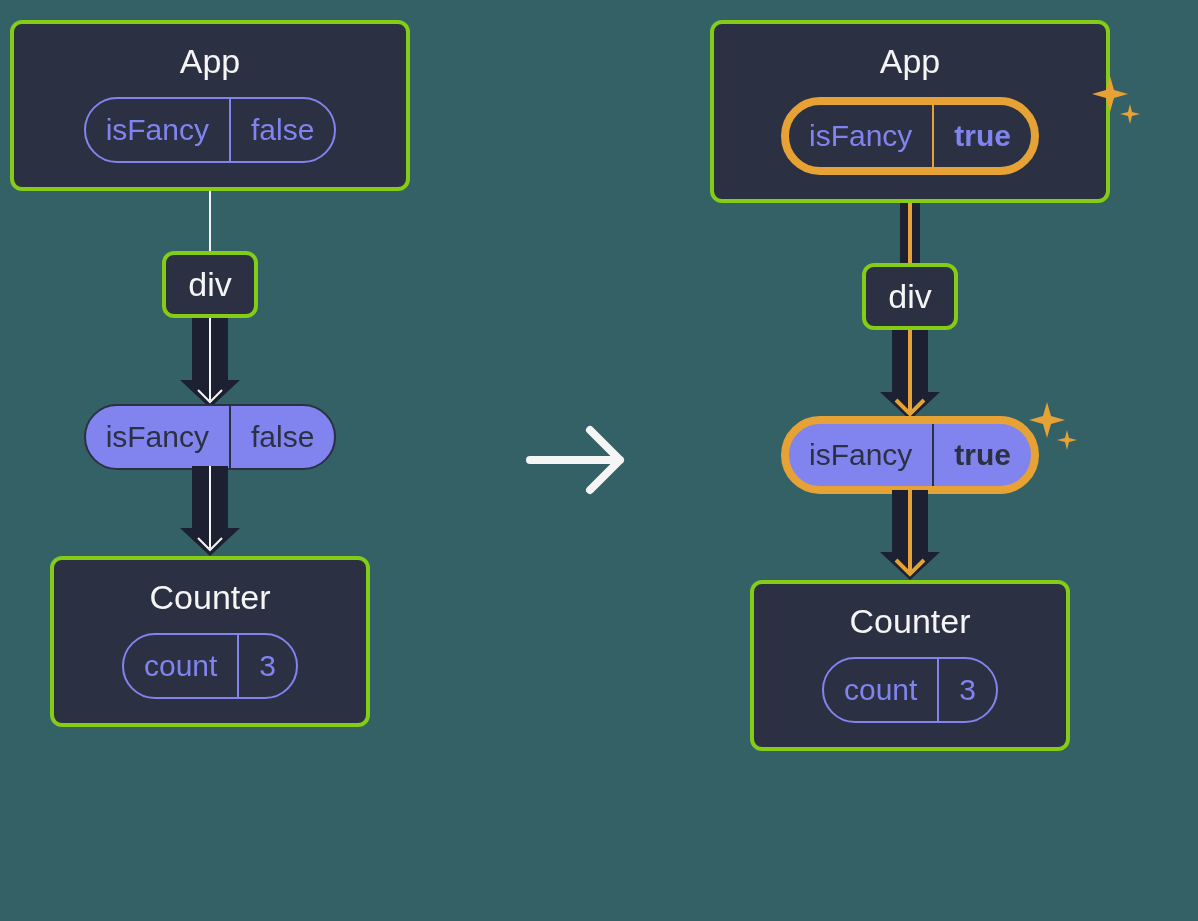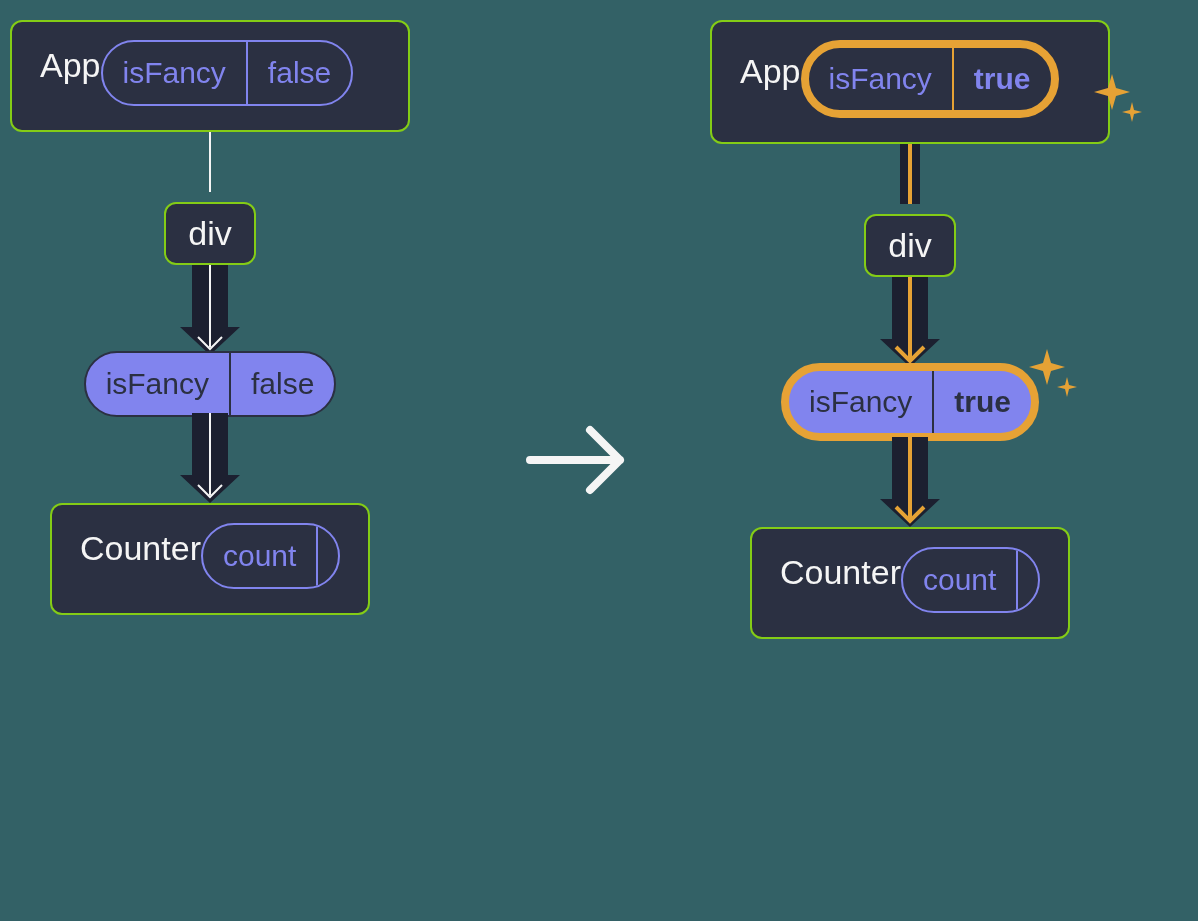--- a/index.html
+++ b/index.html
@@ -15,38 +15,37 @@
       position: absolute;
       display: flex;
       flex-direction: column;
       align-items: center;
     }
     .tree-left { left: 10px; top: 20px; }
     .tree-right { left: 710px; top: 20px; }
 
     .node-box {
       background: #2b3042;
-      border: 2px solid #84cc16;
+      border: 4px solid #84cc16;
       border-radius: 12px;
       padding: 18px 28px 24px 28px;
       display: flex;
-      flex-direction: row;
+      flex-direction: column;
       align-items: center;
       position: relative;
     }
     .node-title {
       color: #f5f5f5;
       font-size: 34px;
       font-weight: 500;
       margin-bottom: 16px;
       text-align: center;
     }
     .node-box.small {
       padding: 10px 22px;
-      margin-top: 10px;
     }
     .node-box.small .node-title {
       margin-bottom: 0;
     }
 
     .pill {
       display: flex;
       border-radius: 999px;
       overflow: hidden;
       position: relative;

